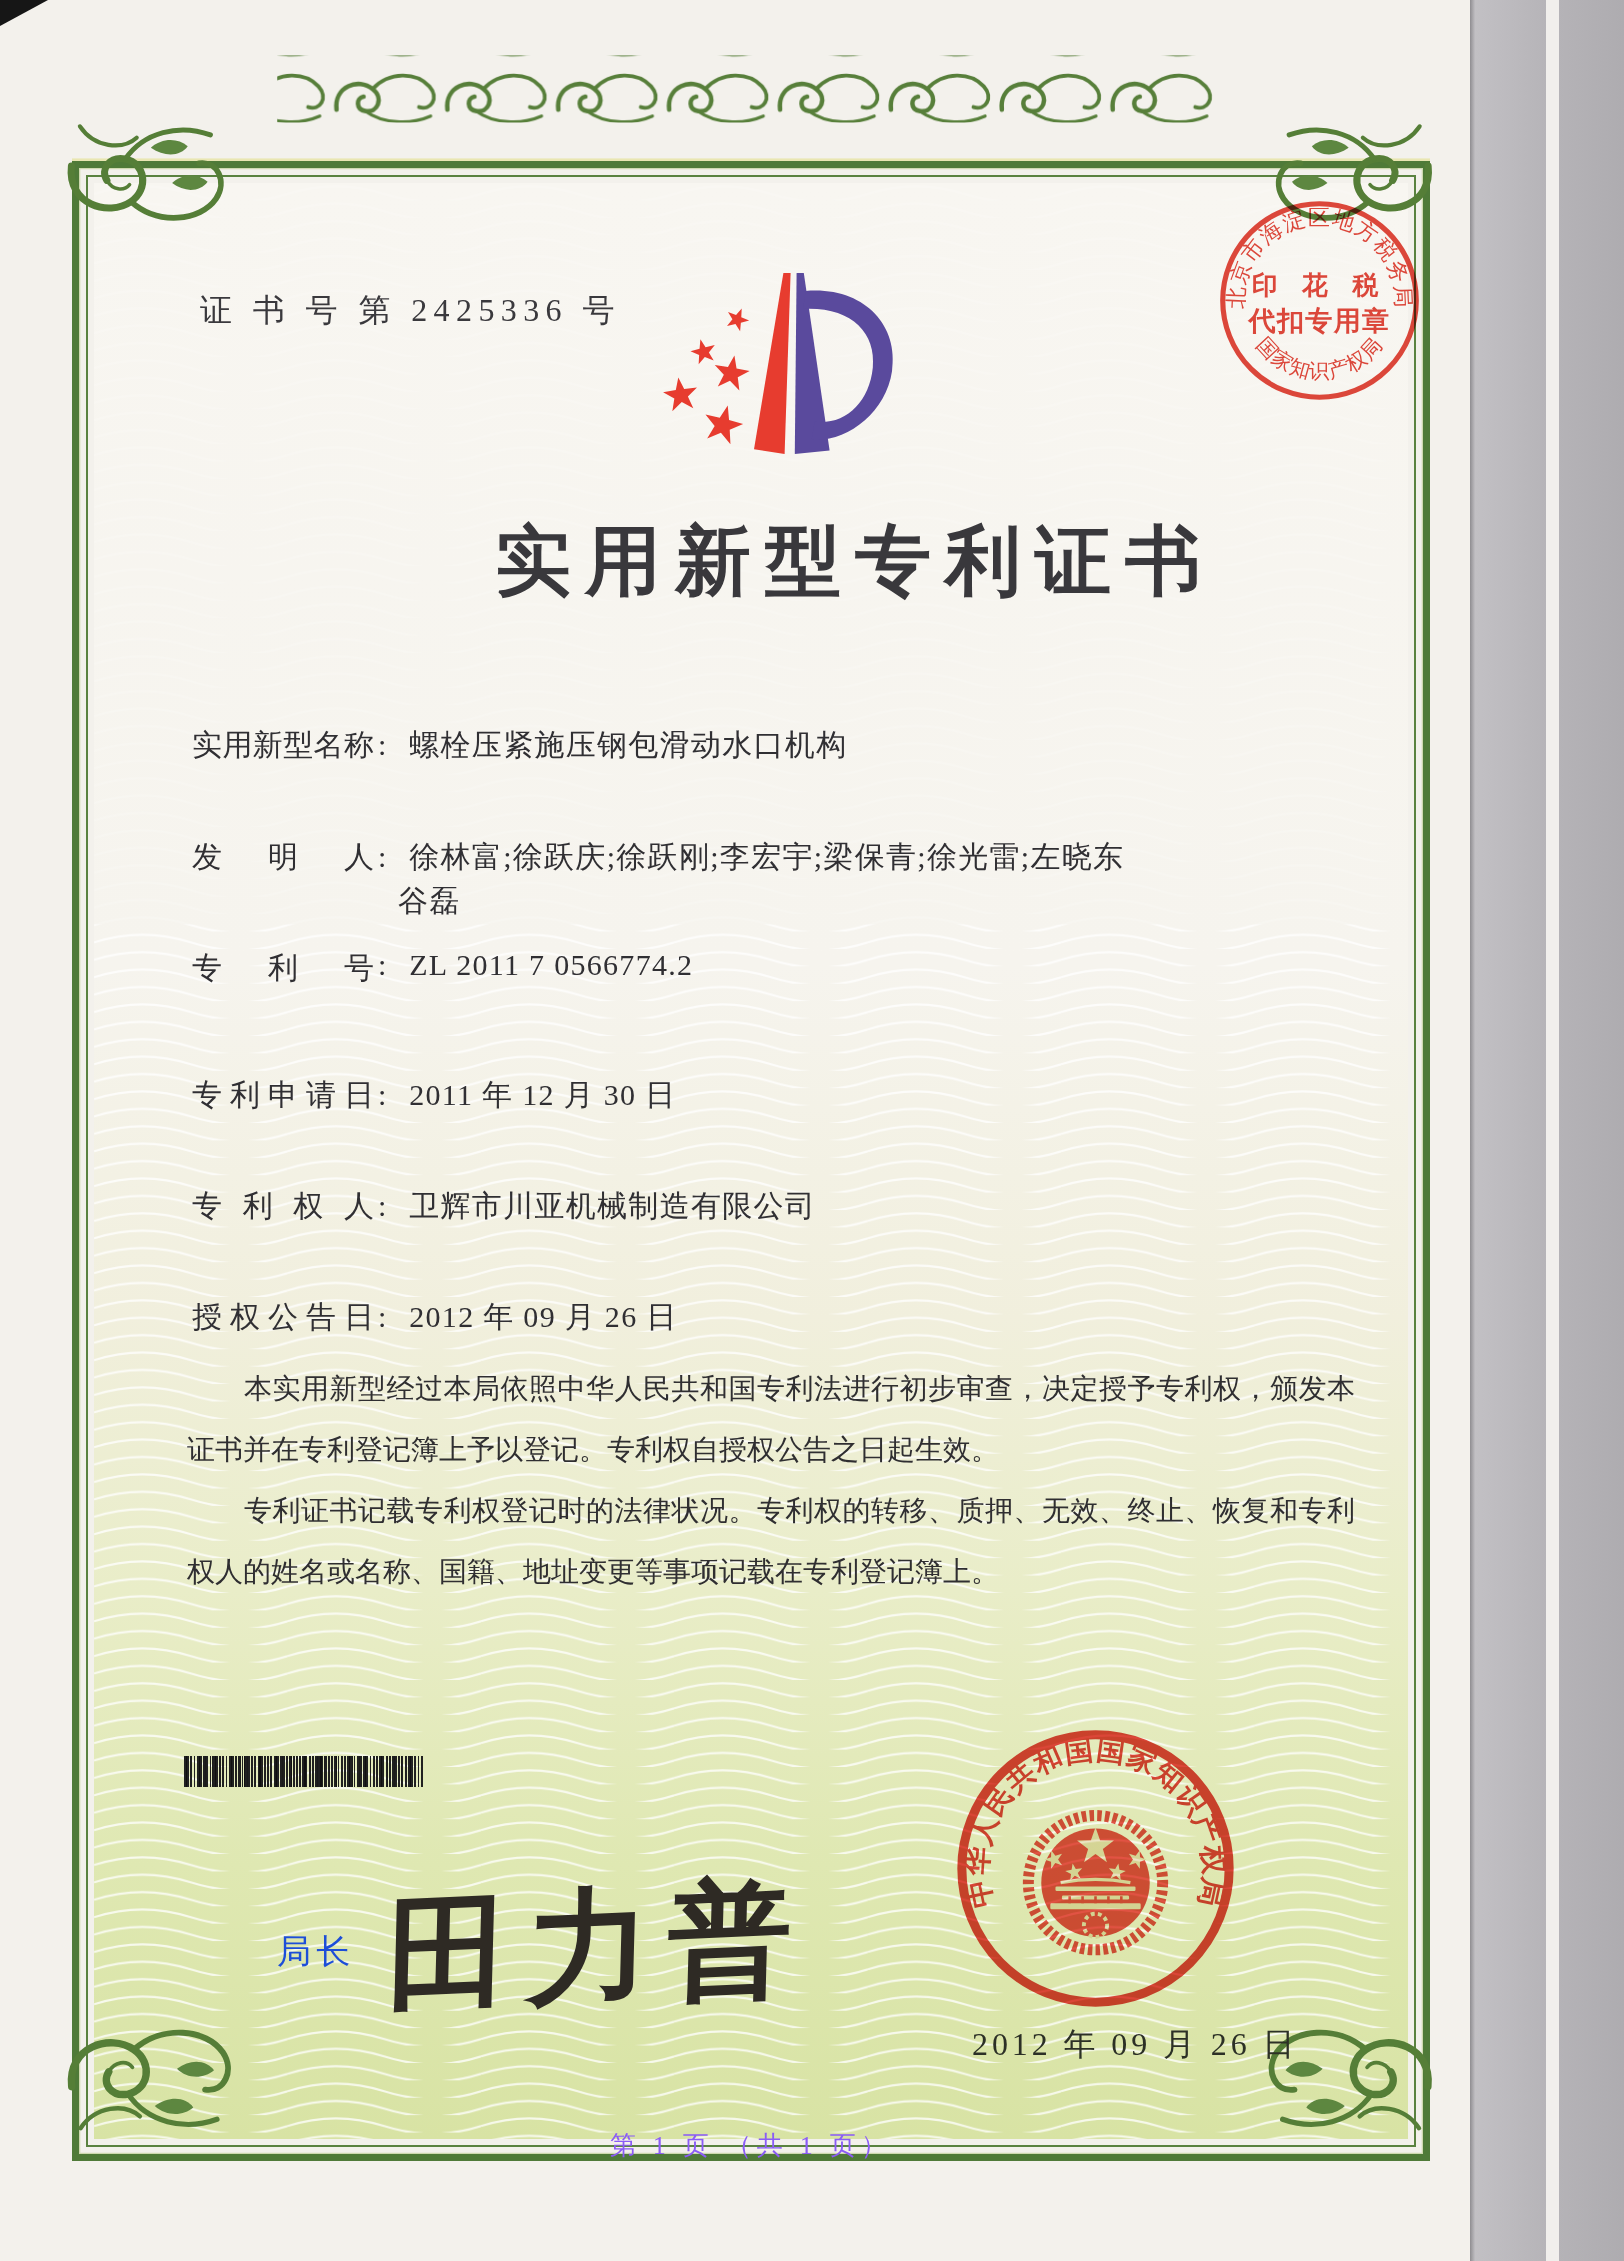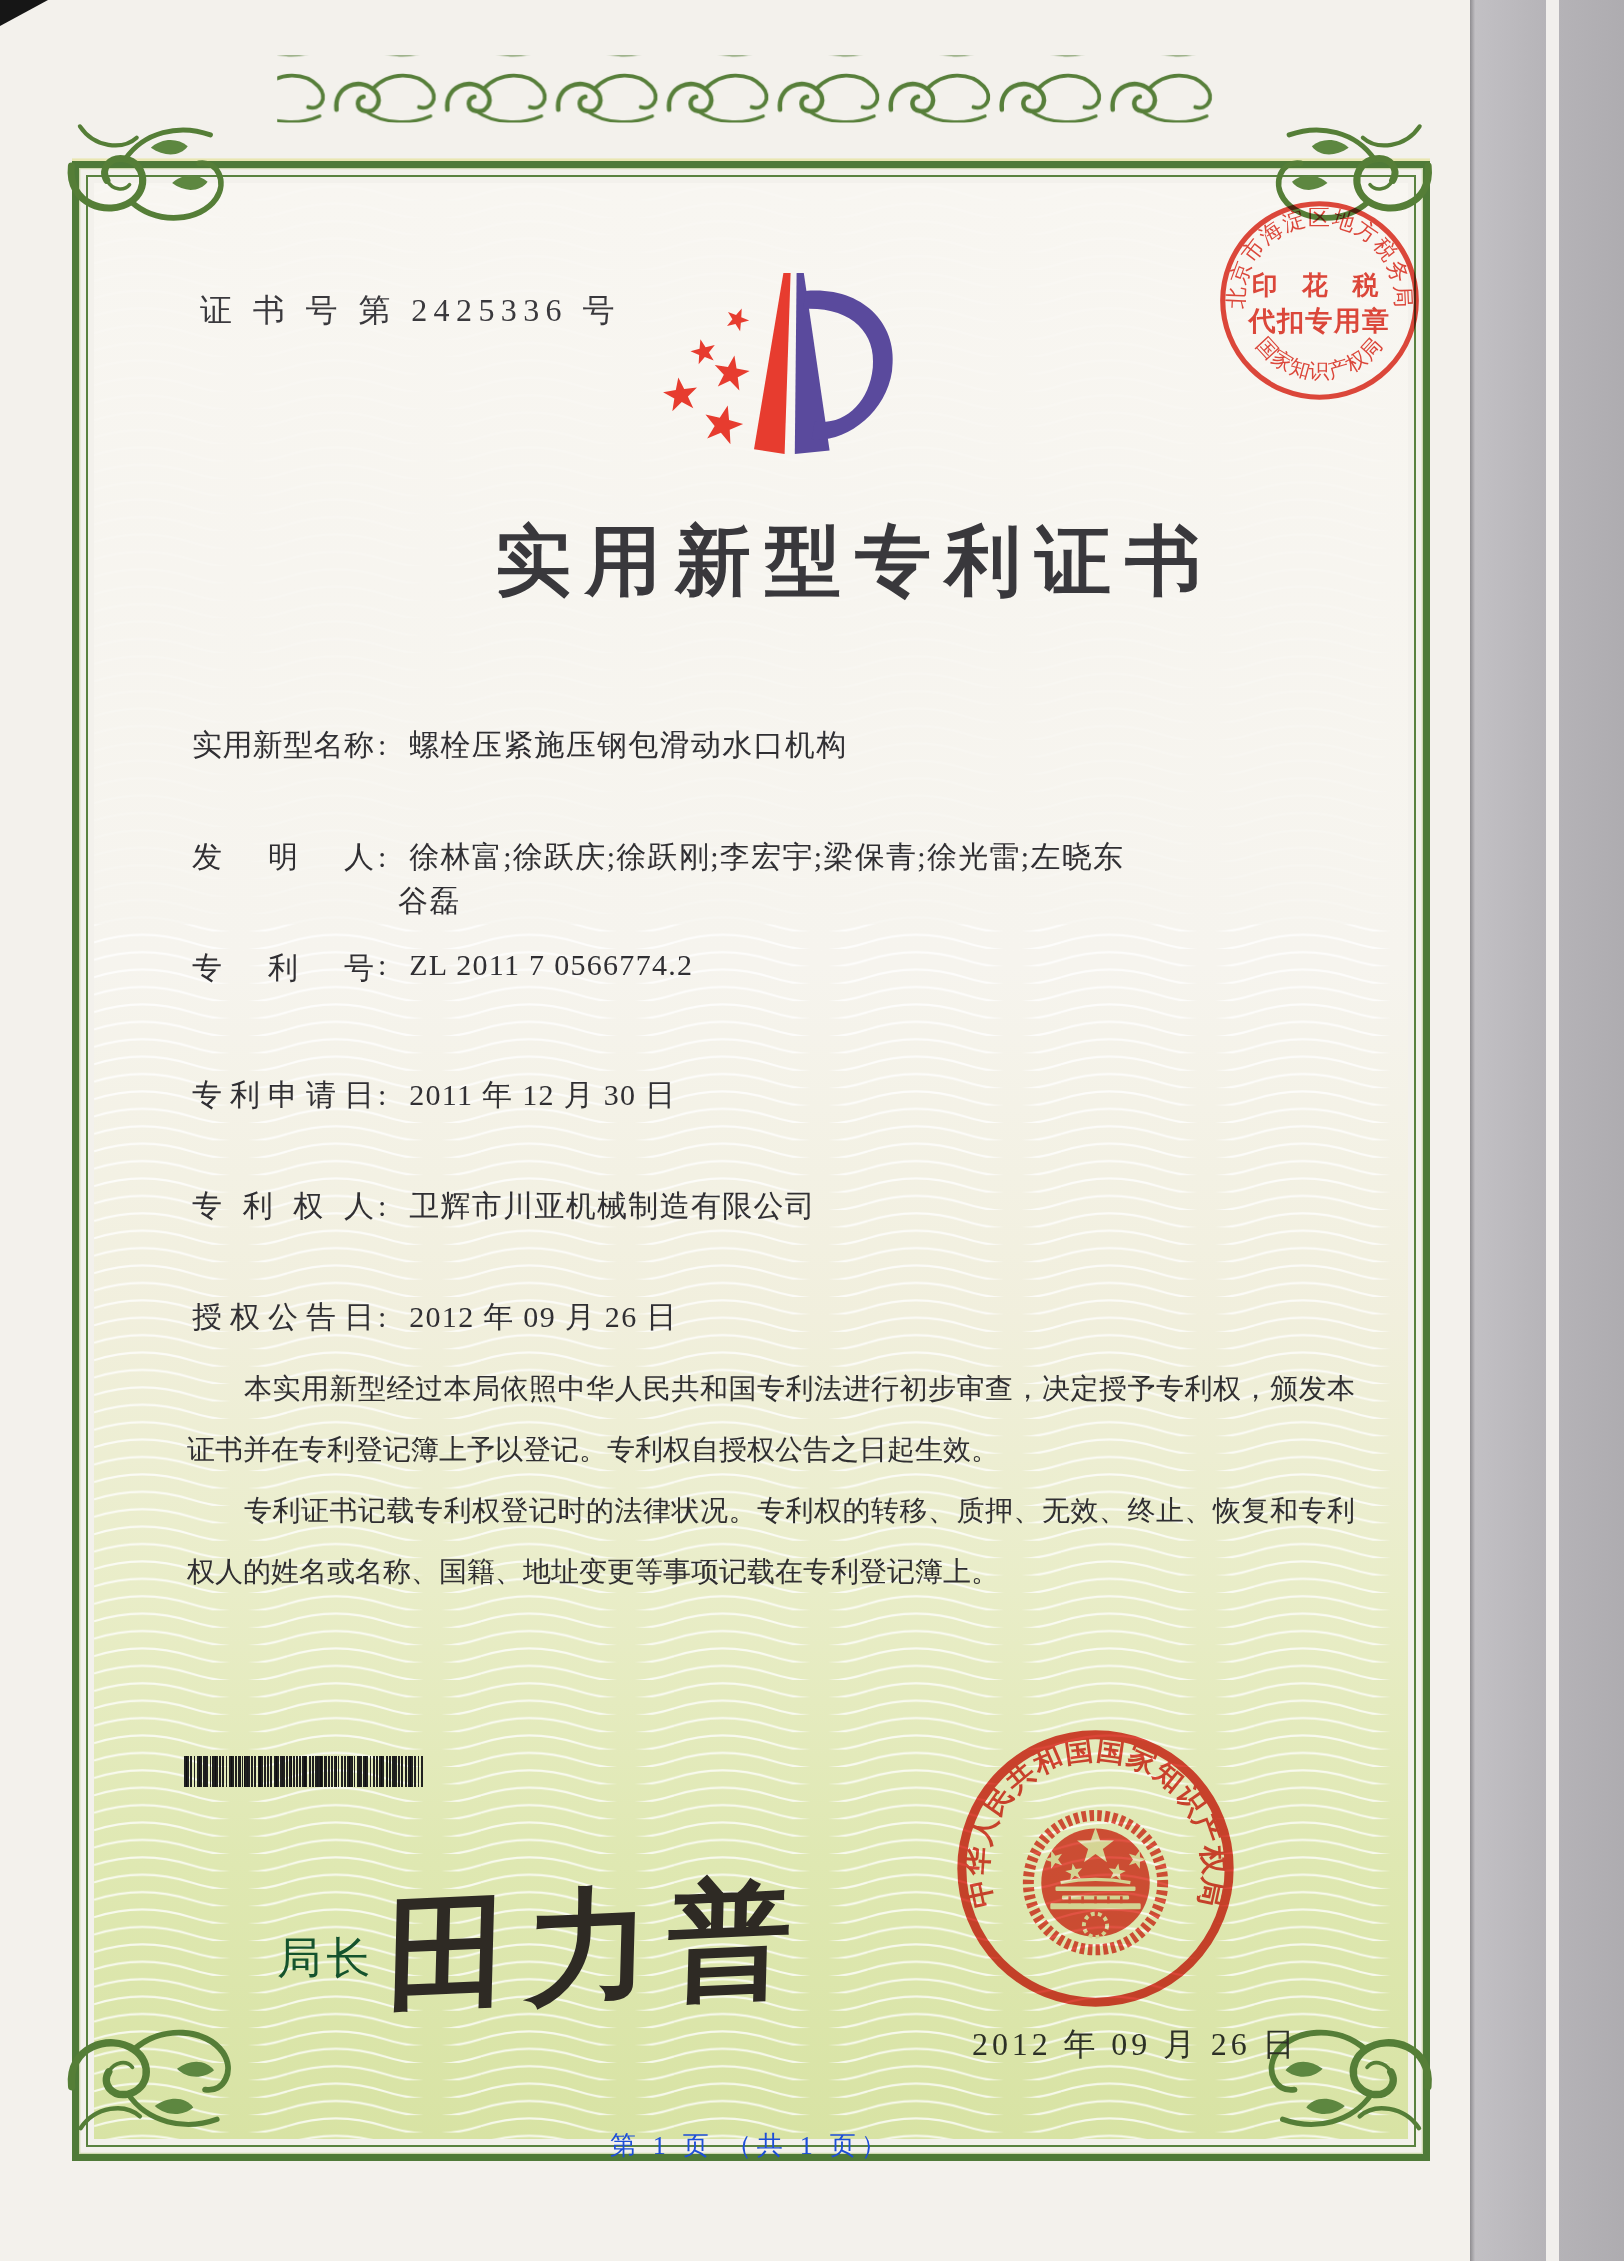--- a/index.html
+++ b/index.html
@@ -32,28 +32,28 @@
   .colon{display:inline-block;margin-left:3.9px;}
   .fval{display:inline-block;margin-left:15.5px;letter-spacing:1.3px;}
   .paras{position:absolute;left:187px;top:1358px;width:1168px;font-size:28px;line-height:61px;
          text-align:justify;color:#2f2e31;}
   .paras p{margin:0;text-indent:57px;}
   .barcode{position:absolute;left:184px;top:1756px;width:239px;height:31px;
     background-image:
       repeating-linear-gradient(90deg,#202020 0 1.9px,rgba(0,0,0,0) 1.9px 3.2px),
       repeating-linear-gradient(90deg,#1a1a1a 0 1.3px,rgba(0,0,0,0) 1.3px 7px),
       repeating-linear-gradient(90deg,#101010 0 3.2px,rgba(0,0,0,0) 3.2px 15px);}
-  .juzhang{position:absolute;left:277px;top:1929px;font-size:44px;letter-spacing:5.2px;color:#14532d;}
+  .juzhang{position:absolute;left:277px;top:1929px;font-size:34px;letter-spacing:5.2px;color:#1d4ed8;}
   .signature{position:absolute;left:386px;top:1865px;font-size:124px;letter-spacing:17px;font-weight:700;
              color:#2e2a24;transform:rotate(-2.5deg) skewX(-4deg);
              font-family:"Liberation Serif","DejaVu Serif",serif;}
   .seal-main{position:absolute;left:947px;top:1720px;mix-blend-mode:multiply;opacity:.93;}
   .seal-date{position:absolute;left:972px;top:2023px;font-size:32px;letter-spacing:3.9px;color:#2c3026;}
   .footer{position:absolute;left:72px;top:2128px;width:1358px;text-align:center;font-size:26px;
-          letter-spacing:5.2px;color:#1d4ed8;}
+          letter-spacing:5.2px;color:#8b5cf6;}
 </style>
 </head>
 <body>
 
 <div class="canvas">
 
   <div class="scan-strip"></div>
   <div class="scan-white-line"></div>
   <div class="corner-black"></div>
 

